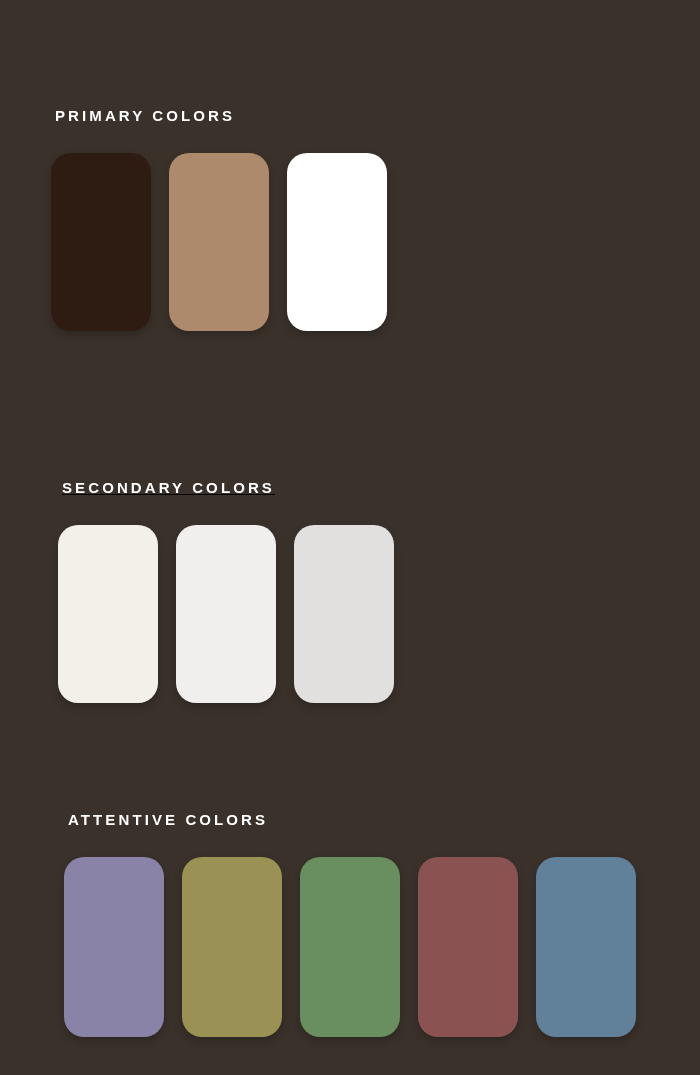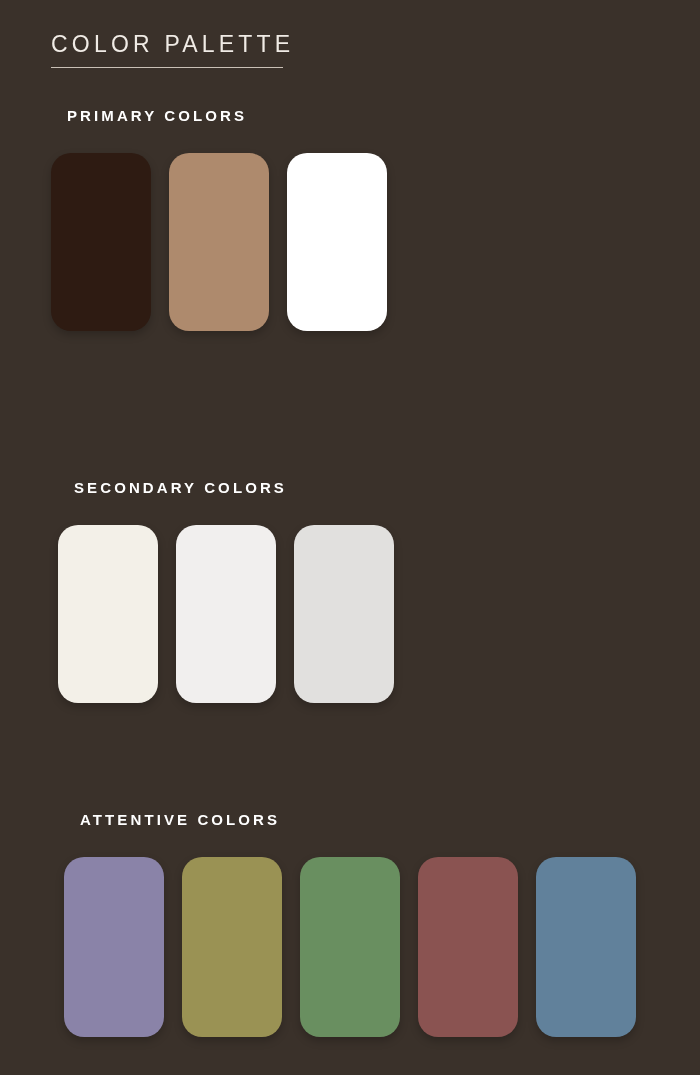--- a/index.html
+++ b/index.html
@@ -44,56 +44,52 @@
 
   
   .section {
     position: absolute;
   }
   .section-label {
     font-size: 15px;
     font-weight: bold;
     letter-spacing: 3.1px;
     line-height: 1;
-    margin: 0 0 30px 16px;
+    margin: 0 0 30px 4px;
     white-space: nowrap;
   }
 
   .swatch-row {
     display: flex;
     align-items: flex-start;
   }
 
   .swatch {
     border-radius: 20px;
     box-shadow: 0 4px 9px rgba(0,0,0,0.22);
   }
 
   
   #section-primary      { left: 51px; top: 108px; }
-  #section-secondary    { left: 58px; top: 480px; }
+  #section-secondary    { left: 58px; top: 480px; text-decoration: underline; }
   #section-attentive    { left: 64px; top: 812px; }
 
   #section-primary   .swatch-row  { gap: 18px; }
   #section-secondary .swatch-row  { gap: 18px; }
   #section-attentive .swatch-row  { gap: 18px; }
 
   #section-primary   .swatch { width: 100px; height: 178px; }
   #section-secondary .swatch { width: 100px; height: 178px; }
   #section-attentive .swatch { width: 100px; height: 180px; }
 </style>
 </head>
 <body style="background: rgb(58, 49, 42);">
 
 <div class="page">
 
-  <div class="title-block">
-    <h1 class="page-title" style="color: rgb(240, 235, 229);">COLOR PALETTE</h1>
-    <div class="title-rule" style="background: rgb(201, 192, 182);"></div>
-  </div>
 
   <section class="section" id="section-primary">
     <h2 class="section-label" style="color: rgb(255, 255, 255);">PRIMARY COLORS</h2>
     <div class="swatch-row">
         <div class="swatch" style="background: rgb(46, 27, 18);"></div>
         <div class="swatch" style="background: rgb(174, 138, 109);"></div>
         <div class="swatch" style="background: rgb(255, 255, 255);"></div>
       </div>
   </section>
 

